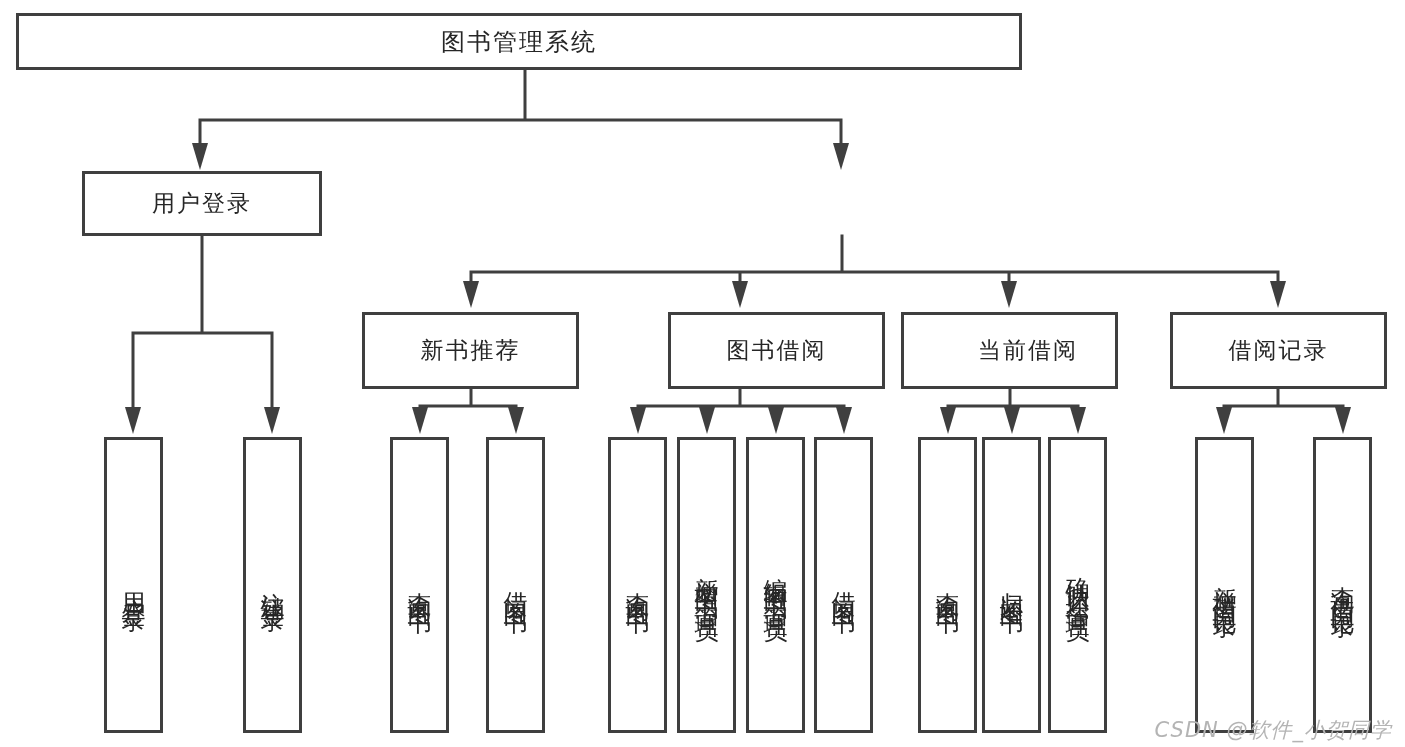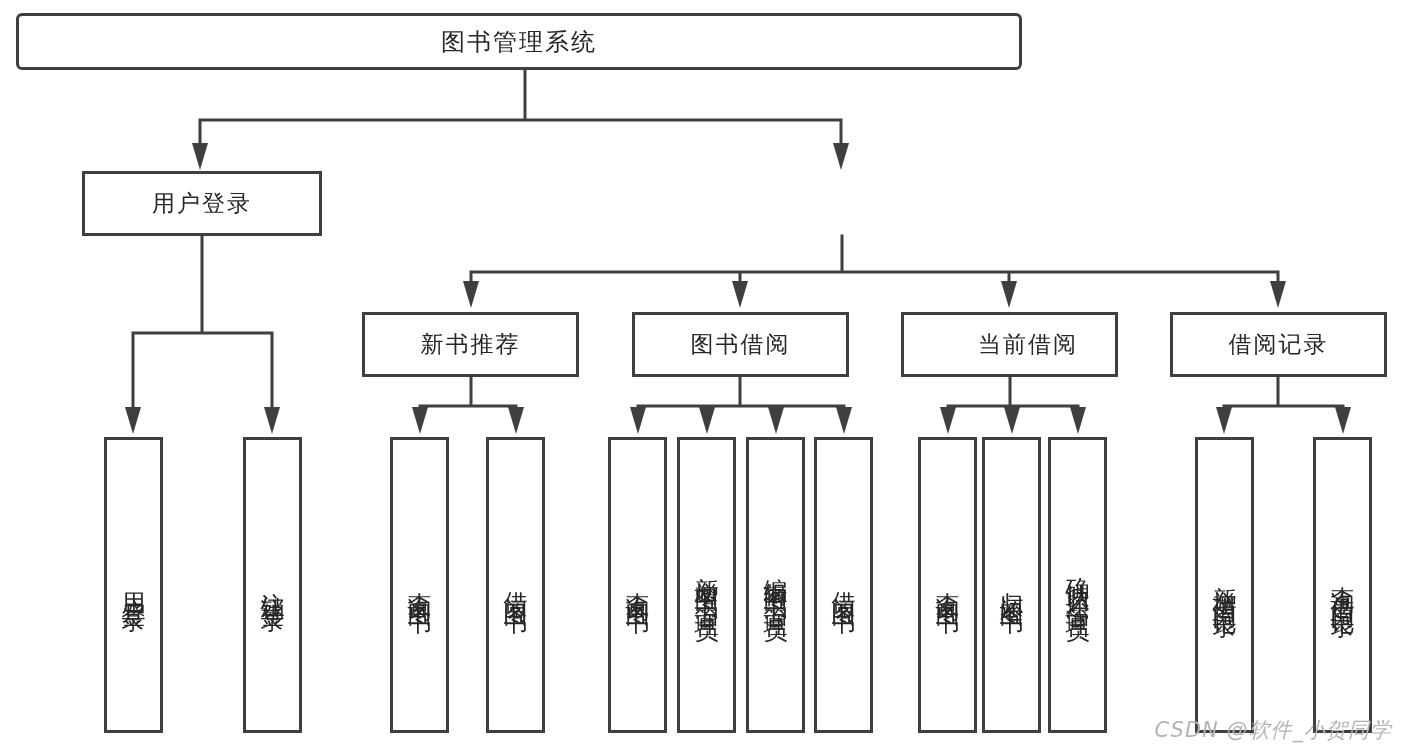--- a/index.html
+++ b/index.html
@@ -22,23 +22,23 @@
   .node{
     position:absolute;
     box-sizing:border-box;
     border:3px solid var(--line);
     background:var(--bg);
     display:flex;align-items:center;justify-content:center;
     color:var(--text);
     z-index:2;
   }
   .h-node{font-size:23px;letter-spacing:2px;white-space:nowrap;}
-  .root{left:16px;top:13px;width:1006px;height:57px;font-size:24px;border-radius:6px;}
+  .root{left:16px;top:13px;width:1006px;height:57px;font-size:24px;}
   .lvl2{top:171px;width:240px;height:65px;}
-  .lvl3{top:312px;width:217px;height:65px;}
+  .lvl3{top:312px;width:217px;height:77px;}
   .leaf{top:437px;width:59px;height:296px;}
   .leaf .label{
     writing-mode:vertical-rl;
     text-orientation:mixed;
     font-size:24px;
     letter-spacing:6px;
     line-height:1;
     white-space:nowrap;
   }
   .watermark{
@@ -97,21 +97,21 @@
     <span class="label">图书管理系统</span>
   </div>
 
   <div class="node h-node lvl2" style="left:82px;">
     <span class="label">用户登录</span>
   </div>
 
   <div class="node h-node lvl3" style="left:362px;">
     <span class="label">新书推荐</span>
   </div>
-  <div class="node h-node lvl3" style="left:632px;font-family:Liberation Mono, monospace;">
+  <div class="node h-node lvl3" style="left:668px;font-family:Liberation Mono, monospace;">
     <span class="label">图书借阅</span>
   </div>
   <div class="node h-node lvl3" style="left:901px;padding-left:37px;">
     <span class="label">当前借阅</span>
   </div>
   <div class="node h-node lvl3" style="left:1170px;">
     <span class="label">借阅记录</span>
   </div>
 
   <div class="node leaf" style="left:104px;">

